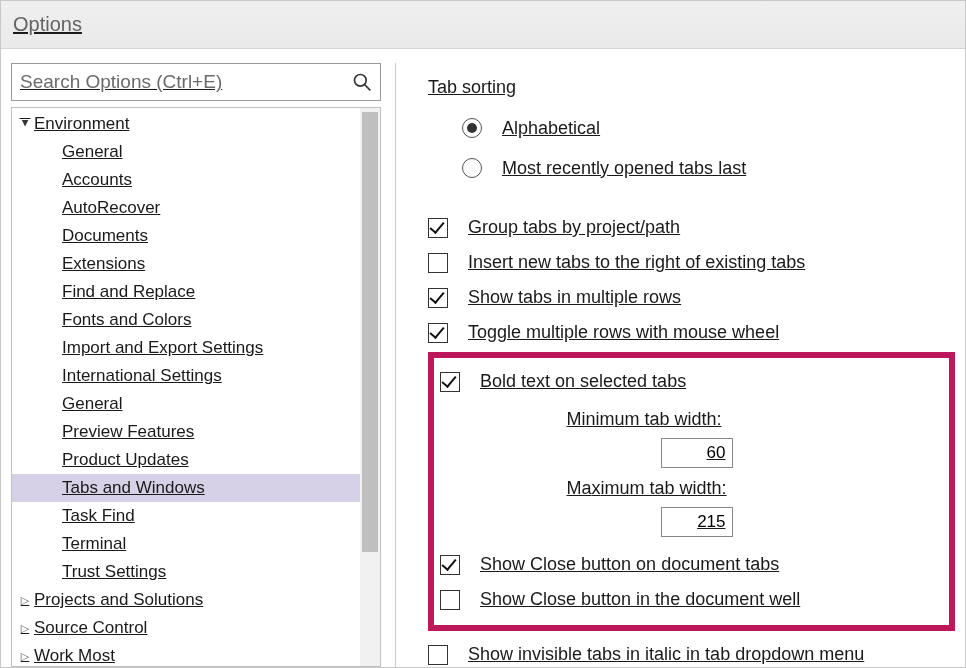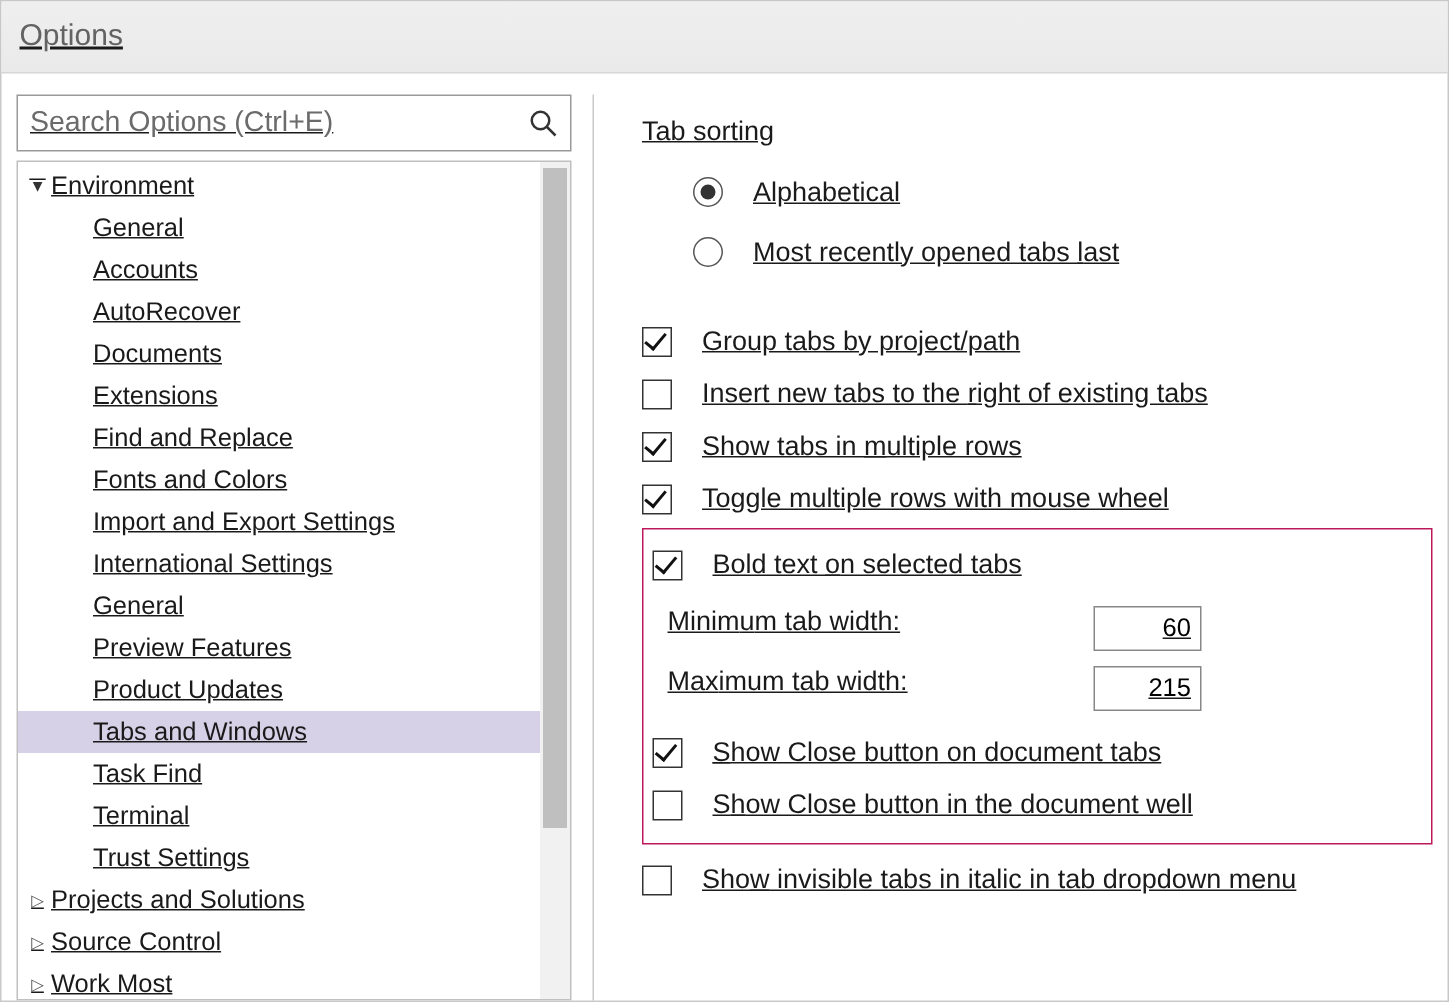--- a/index.html
+++ b/index.html
@@ -174,29 +174,30 @@
     content:"";
     position:absolute;
     left:4px; top:0px;
     width:6px; height:12px;
     border:solid #111;
     border-width:0 2.5px 2.5px 0;
     transform:rotate(40deg);
   }
   .top-checks { margin-top:22px; padding-left:0; }
   .highlight-box {
-    border:1px solid #be185d;
+    border:6px solid #be185d;
     margin-top:2px;
     padding: 6px 6px 8px 6px;
   }
   .numfield-row {
     display:flex;
-    align-items:flex-start;
+    align-items:center;
     margin: 10px 0 10px 10px;
-    gap: 24px;
+    gap: 8px;
+    flex-direction: column;
   }
   .numfield-row .nlabel {
     width:260px;
     font-size:18px;
   }
   .numfield {
     width:72px;
     height:30px;
     border:1px solid #888;
     text-align:right;

